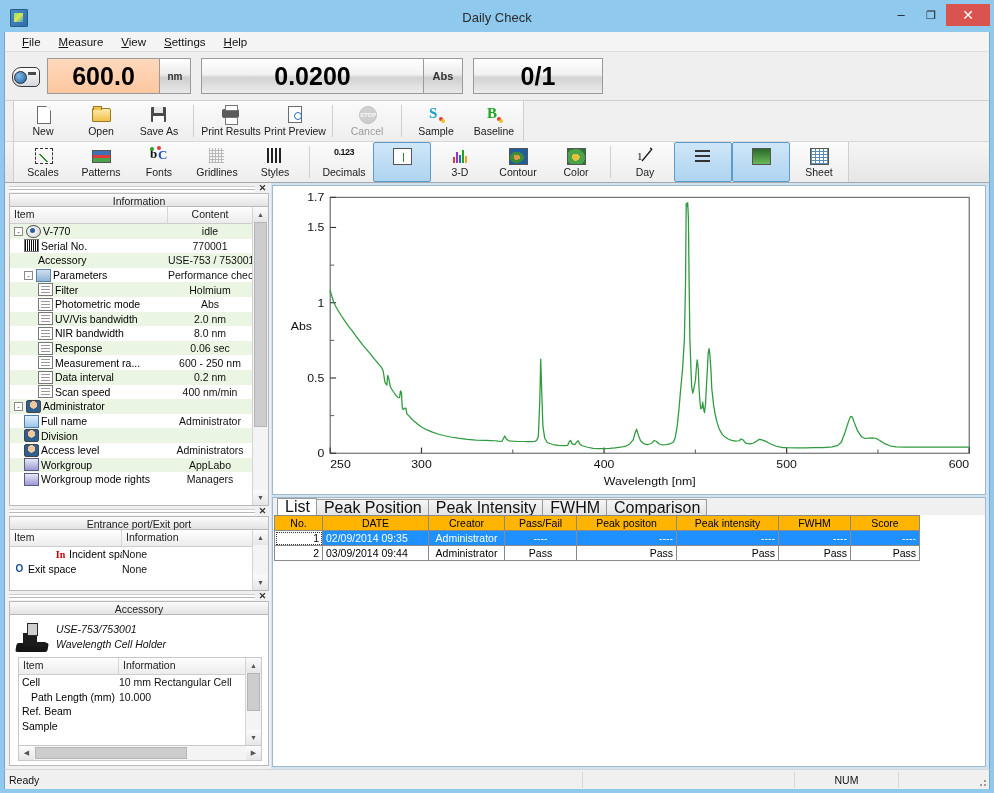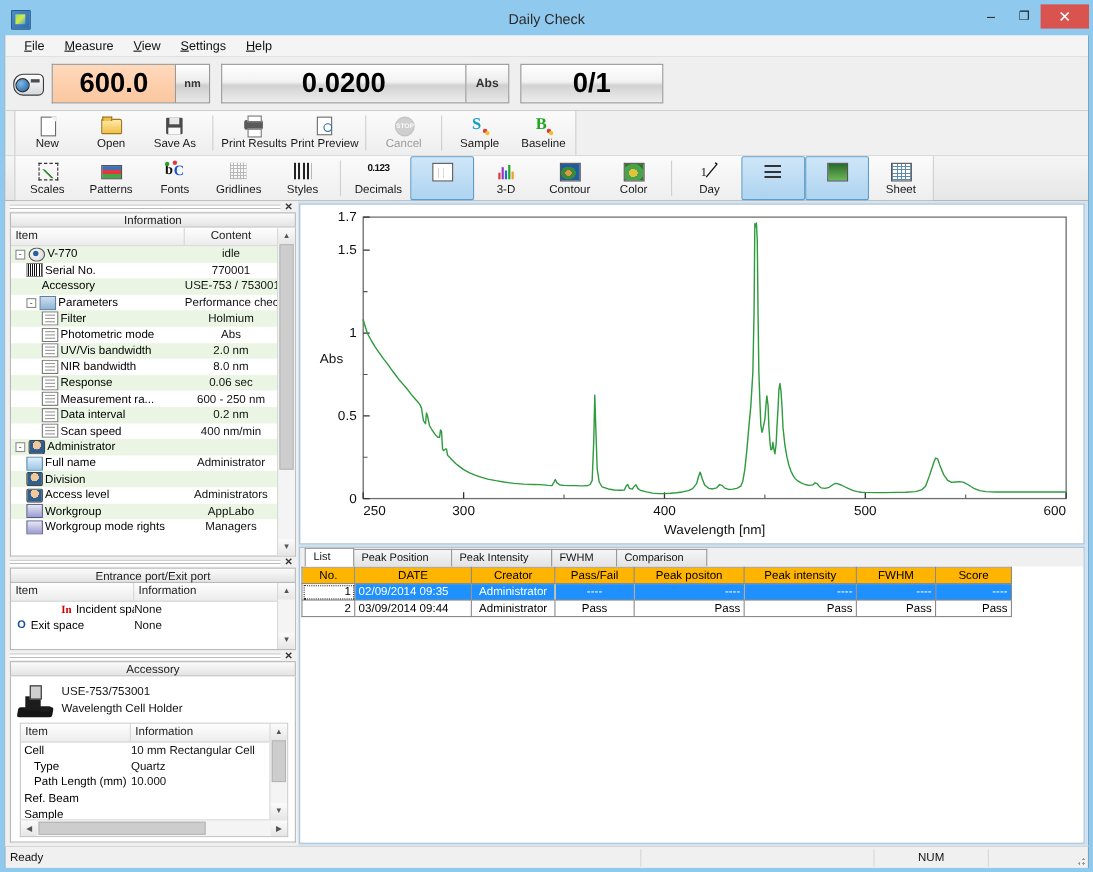--- a/index.html
+++ b/index.html
@@ -248,42 +248,42 @@
   .sb-ar{height:15px;min-height:15px;background:linear-gradient(180deg,#fbfbfb,#e6e6e6);
     display:flex;align-items:center;justify-content:center;font-size:7px;color:#555;cursor:default;}
   .sb-track{flex:1;background:#f4f4f4;position:relative;}
   .sb-thumb{position:absolute;left:1px;right:1px;background:#cdcdcd;border:1px solid #b5b5b5;box-sizing:border-box;cursor:default;}
   .hsb{height:15px;min-height:15px;display:flex;background:#f0f0f0;border-top:1px solid #d4d4d4;}
   .sb-arh{width:15px;min-width:15px;background:linear-gradient(180deg,#fbfbfb,#e6e6e6);
     display:flex;align-items:center;justify-content:center;font-size:7px;color:#555;cursor:default;}
   .sb-trackh{flex:1;background:#f4f4f4;position:relative;}
   .sb-thumbh{position:absolute;top:1px;bottom:1px;background:#cdcdcd;border:1px solid #b5b5b5;box-sizing:border-box;cursor:default;}
   
-  .acc-head{display:flex;align-items:center;padding:4px 6px 2px 6px;height:42px;box-sizing:border-box;}
+  .acc-head{display:flex;align-items:center;padding:4px 6px 2px 6px;height:42px;box-sizing:border-box;font-style:italic;}
   .acc-ico{width:34px;height:32px;position:relative;flex:0 0 auto;margin-right:6px;}
   .acc-ico .base{position:absolute;left:0;bottom:1px;width:32px;height:9px;background:#151515;
      border-radius:2px;transform:skewX(-10deg);}
   .acc-ico .stand{position:absolute;left:7px;bottom:7px;width:14px;height:13px;background:#1c1c1c;}
   .acc-ico .cell{position:absolute;left:11px;bottom:17px;width:9px;height:11px;background:#cfcfcf;border:1.5px solid #2a2a2a;}
   .acc-ico .arm{position:absolute;left:20px;bottom:6px;width:11px;height:5px;background:#1c1c1c;border-radius:0 3px 3px 0;}
   .acc-txt{font-size:10.5px;color:#111;line-height:15px;}
   
   .graph-pane{
     flex:1;min-height:0;margin:2px 3px 1px 1px;background:#fff;border:1px solid #9fb8cc;
     box-sizing:border-box;position:relative;overflow:hidden;
   }
   .graph-pane svg{display:block;width:100%;height:100%;}
   
   .table-pane{
     height:270px;min-height:270px;margin:1px 3px 2px 1px;background:#fff;border:1px solid #9fb8cc;
     box-sizing:border-box;display:flex;flex-direction:column;overflow:hidden;
   }
   .tabs{display:flex;height:17px;min-height:17px;background:#f0f0f0;padding-left:4px;align-items:flex-end;}
   .tab{
-    font-size:10px;padding:2px 20px 1px 7px;border:1px solid #9a9a9a;border-bottom:none;
+    font-size:16px;padding:2px 6px 1px 7px;border:1px solid #9a9a9a;border-bottom:none;
     background:linear-gradient(180deg,#f6f6f6,#e3e3e3);margin-right:-1px;color:#111;cursor:default;
     box-sizing:border-box;height:16px;line-height:12px;
   }
   .tab.active{background:#fff;height:17px;position:relative;z-index:2;}
   .grid-wrap{flex:1;background:#fff;overflow:hidden;padding:0 1px 1px 1px;box-sizing:border-box;position:relative;}
   table.dg{border-collapse:collapse;table-layout:fixed;width:645px;}
   table.dg th{
     background:#ffb400;color:#000;font-size:10.5px;font-weight:normal;height:15px;
     border:1px solid #8a8a8a;text-align:center;padding:0 2px;box-sizing:border-box;
   }
@@ -755,24 +755,20 @@
             <div style="flex:1;display:flex;min-height:0;margin:0 6px 0 8px;border:1px solid #c8c8c8;box-sizing:border-box;">
               <div class="tt">
                 <div class="tt-head">
                   <div class="c1" style="width:100px;">Item</div>
                   <div class="c2" style="text-align:left;">Information</div>
                 </div>
                 <div class="tt-rows" id="acc-rows">
                     <div class="tt-row">
                       <div class="c1" style="width: 100px; padding-left: 3px;">Cell</div>
                       <div class="c2" style="text-align: left;">10 mm Rectangular Cell</div>
-                    </div>
-                    <div class="tt-row">
-                      <div class="c1" style="width: 100px; padding-left: 12px;">Type</div>
-                      <div class="c2" style="text-align: left;">Quartz</div>
                     </div>
                     <div class="tt-row">
                       <div class="c1" style="width: 100px; padding-left: 12px;">Path Length (mm)</div>
                       <div class="c2" style="text-align: left;">10.000</div>
                     </div>
                     <div class="tt-row">
                       <div class="c1" style="width: 100px; padding-left: 3px;">Ref. Beam</div>
                       <div class="c2" style="text-align: left;"></div>
                     </div>
                     <div class="tt-row">

